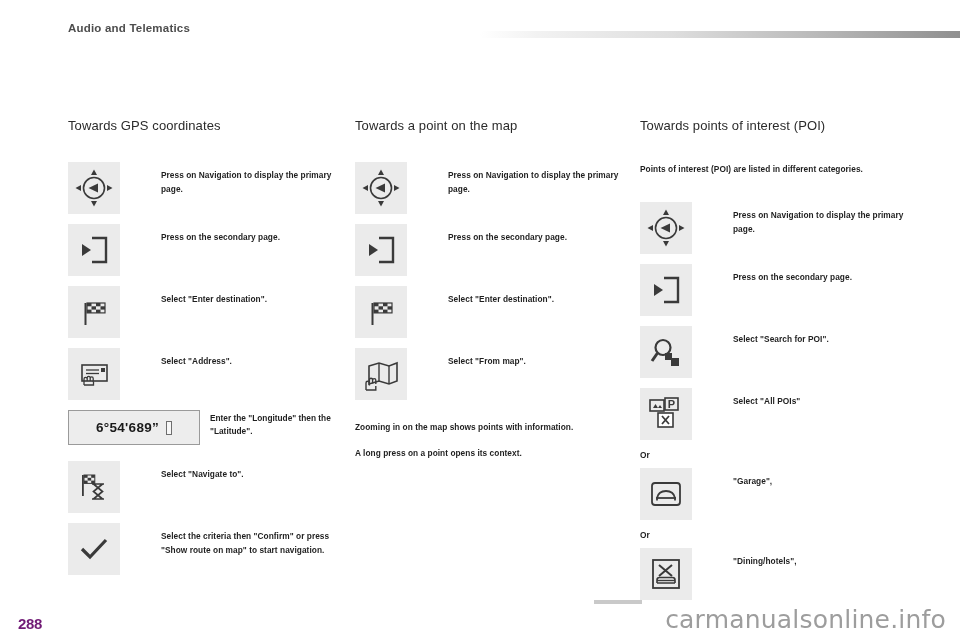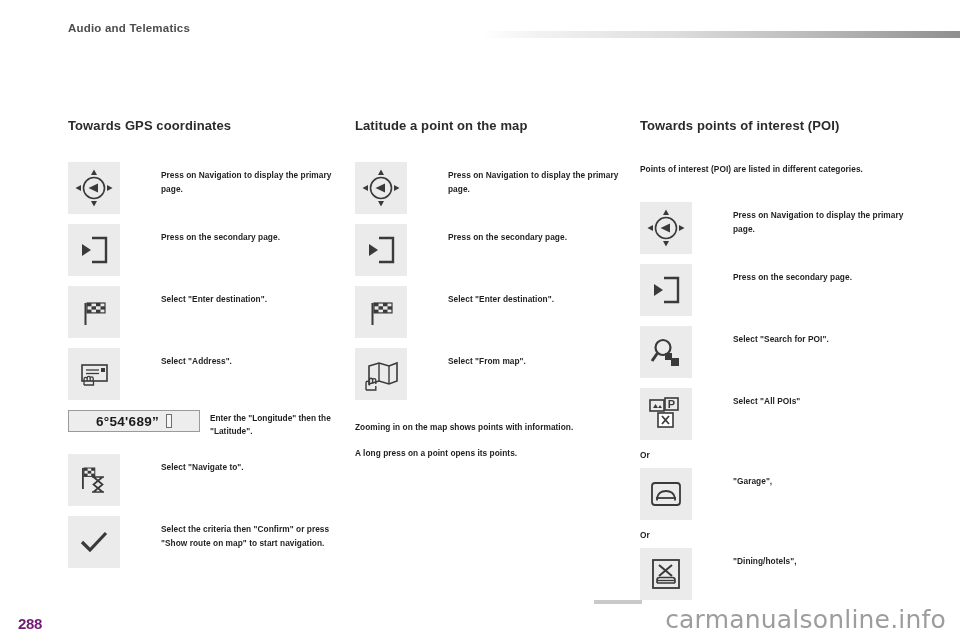--- a/index.html
+++ b/index.html
@@ -53,21 +53,21 @@
     position: absolute;
     top: 0;
     width: 266px;
   }
   .col-1 { left: 68px; }
   .col-2 { left: 355px; }
   .col-3 { left: 640px; }
 
   .col-title {
     font-size: 13px;
-    font-weight: bold;
+    font-weight: normal;
     color: #2b2b2b;
     letter-spacing: .1px;
     line-height: 16px;
     margin: 0 0 28px 0;
     white-space: nowrap;
   }
 
   
   .step-row {
     display: flex;
@@ -118,21 +118,21 @@
 
   
   .coord-row {
     display: flex;
     align-items: flex-start;
     margin-bottom: 16px;
     margin-top: 4px;
   }
   .coord-field {
     width: 132px;
-    height: 22px;
+    height: 35px;
     flex: 0 0 132px;
     background: #ededed;
     border: 1px solid #9a9a9a;
     box-sizing: border-box;
     display: flex;
     align-items: center;
     justify-content: center;
     margin-right: 10px;
     position: relative;
   }
@@ -285,21 +285,21 @@
       <div class="step-icon">
         <svg width="34" height="34" viewBox="0 0 34 34">
           <path d="M5 17 L13 25 L29 8" fill="none" stroke="#3a3a3a" stroke-width="3.2"></path>
         </svg>
       </div>
       <div class="step-text">Select the criteria then "Confirm" or press "Show route on map" to start navigation.</div>
     </div>
   </div>
 
   <div class="column col-2">
-    <h2 class="col-title">Latitude a point on the map</h2>
+    <h2 class="col-title">Towards a point on the map</h2>
 
     <div class="step-row">
       <div class="step-icon">
         <svg width="42" height="42" viewBox="0 0 42 42">
           <circle cx="21" cy="21" r="10.5" fill="none" stroke="#3a3a3a" stroke-width="1.6"></circle>
           <path d="M25 16.5 L15.5 21 L25 25.5 Z" fill="#3a3a3a"></path>
           <path d="M21 2.5 L24 8 L18 8 Z" fill="#3a3a3a"></path>
           <path d="M21 39.5 L18 34 L24 34 Z" fill="#3a3a3a"></path>
           <path d="M2.5 21 L8 18 L8 24 Z" fill="#3a3a3a"></path>
           <path d="M39.5 21 L34 24 L34 18 Z" fill="#3a3a3a"></path>
@@ -342,21 +342,21 @@
           <path d="M8 12 L18 9 L28 12 L36 9 V27 L28 30 L18 27 L8 30 Z" fill="none" stroke="#3a3a3a" stroke-width="1.6"></path>
           <path d="M18 9 V27 M28 12 V30" fill="none" stroke="#3a3a3a" stroke-width="1.4"></path>
           <path d="M5 36 v-7 a1.7 1.7 0 0 1 3.4 0 v2.5 M8.4 29.5 v-3.6 a1.6 1.6 0 0 1 3.2 0 v3.6 M11.6 29 v-2.8 a1.6 1.6 0 0 1 3.2 0 V30" fill="none" stroke="#3a3a3a" stroke-width="1.4"></path>
           <path d="M5 36 h9.8 v-4" fill="none" stroke="#3a3a3a" stroke-width="1.4"></path>
         </svg>
       </div>
       <div class="step-text">Select "From map".</div>
     </div>
 
     <p class="para spaced">Zooming in on the map shows points with information.</p>
-    <p class="para">A long press on a point opens its points.</p>
+    <p class="para">A long press on a point opens its context.</p>
   </div>
 
   <div class="column col-3">
     <h2 class="col-title">Towards points of interest (POI)</h2>
 
     <p class="para lead">Points of interest (POI) are listed in different categories.</p>
 
     <div class="step-row">
       <div class="step-icon">
         <svg width="42" height="42" viewBox="0 0 42 42">

